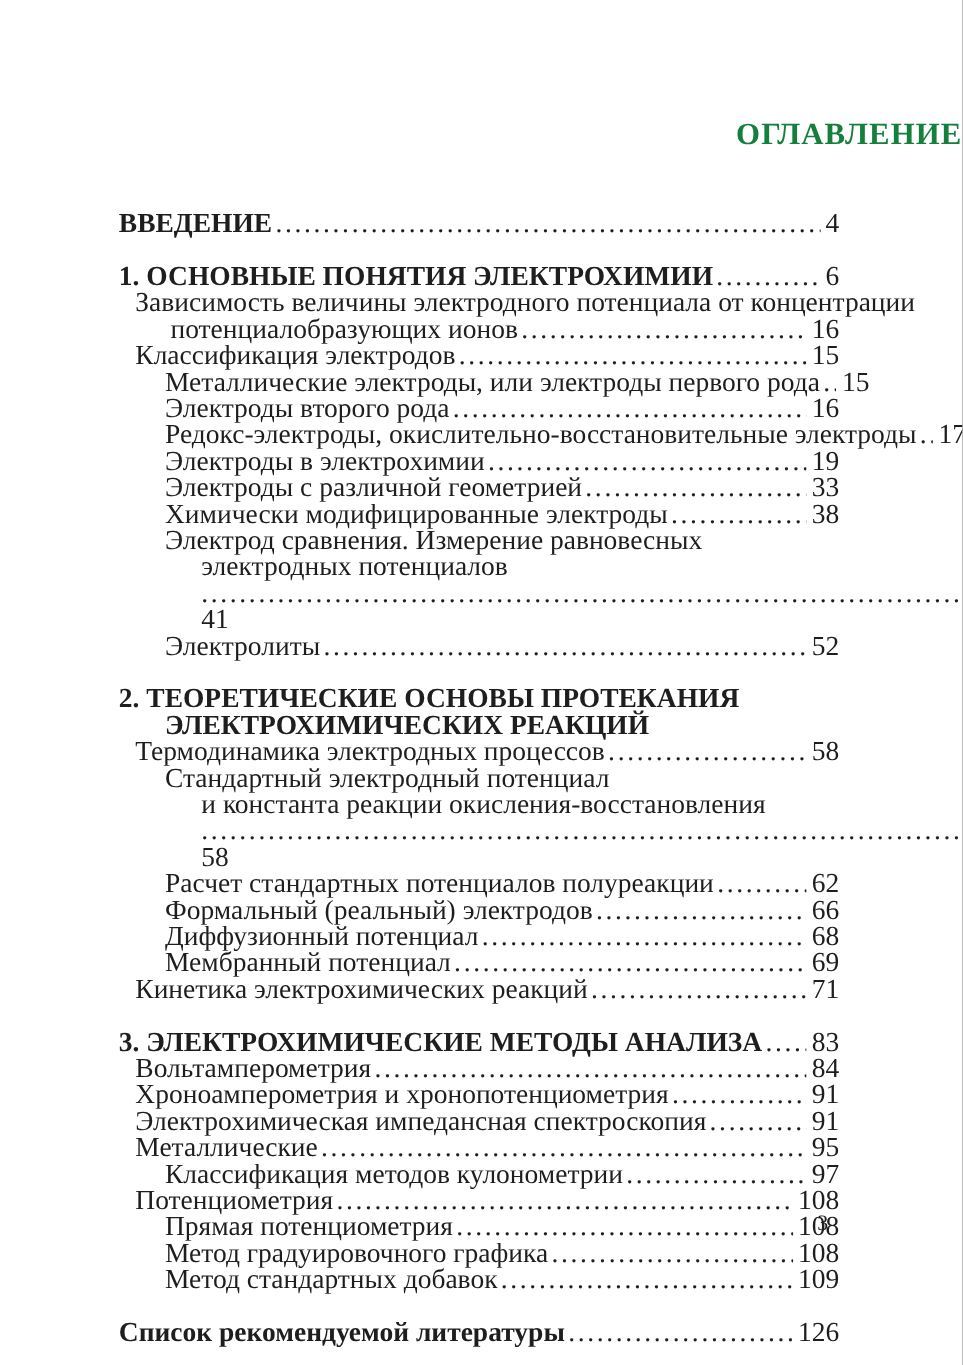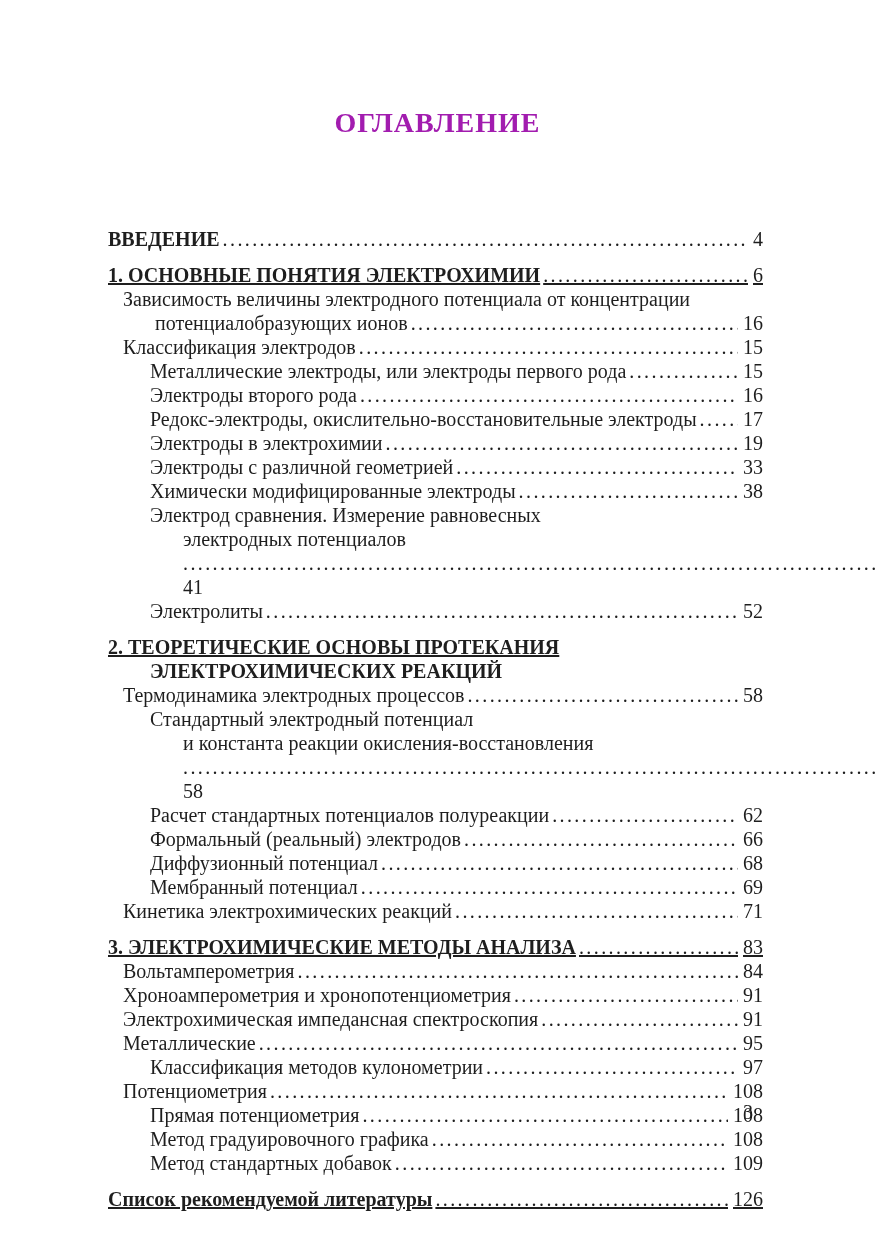--- a/index.html
+++ b/index.html
@@ -7,38 +7,38 @@
     position: relative;
     width: 875px;
     height: 1241px;
     background: #ffffff;
     color: #1e1e1e;
     font-family: "Liberation Serif", "DejaVu Serif", serif;
     overflow: hidden;
     margin: 0 auto;
   }
   .doc-title {
-    margin: 106px 0 87px 0;
-    text-align: center;
+    margin: 106px 0 52px 0;
+    text-align: right;
     font-size: 28px;
     line-height: 34px;
     font-weight: 700;
     letter-spacing: 1px;
-    color: #a21caf;
+    color: #15803d;
   }
   .toc {
     padding: 0 112px 0 108px;
   }
   .row {
     display: flex;
     align-items: baseline;
-    font-size: 20px;
+    font-size: 25px;
     line-height: 24px;
   }
-  .row.gap { margin-top: 12px; text-decoration: underline; }
+  .row.gap { margin-top: 24px; }
   .entry-text { white-space: nowrap; }
   .bold .entry-text { font-weight: 700; }
   
   .lv0 { padding-left: 0; }
   .lv1 { padding-left: 15px; }
   .lv2 { padding-left: 42px; }
   .lv0.cont { padding-left: 42px; }
   .lv1.cont { padding-left: 47px; }
   .lv2.cont { padding-left: 70px; flex-direction: column; }
   

